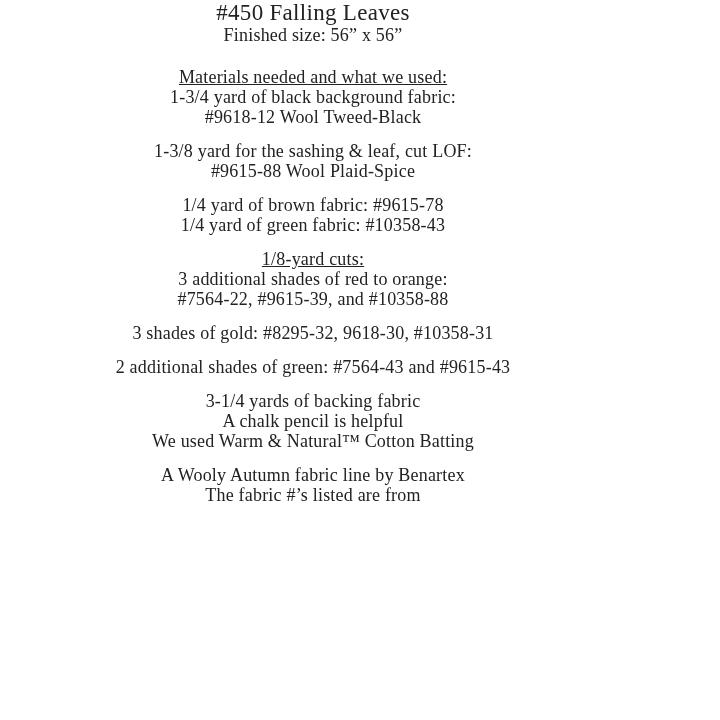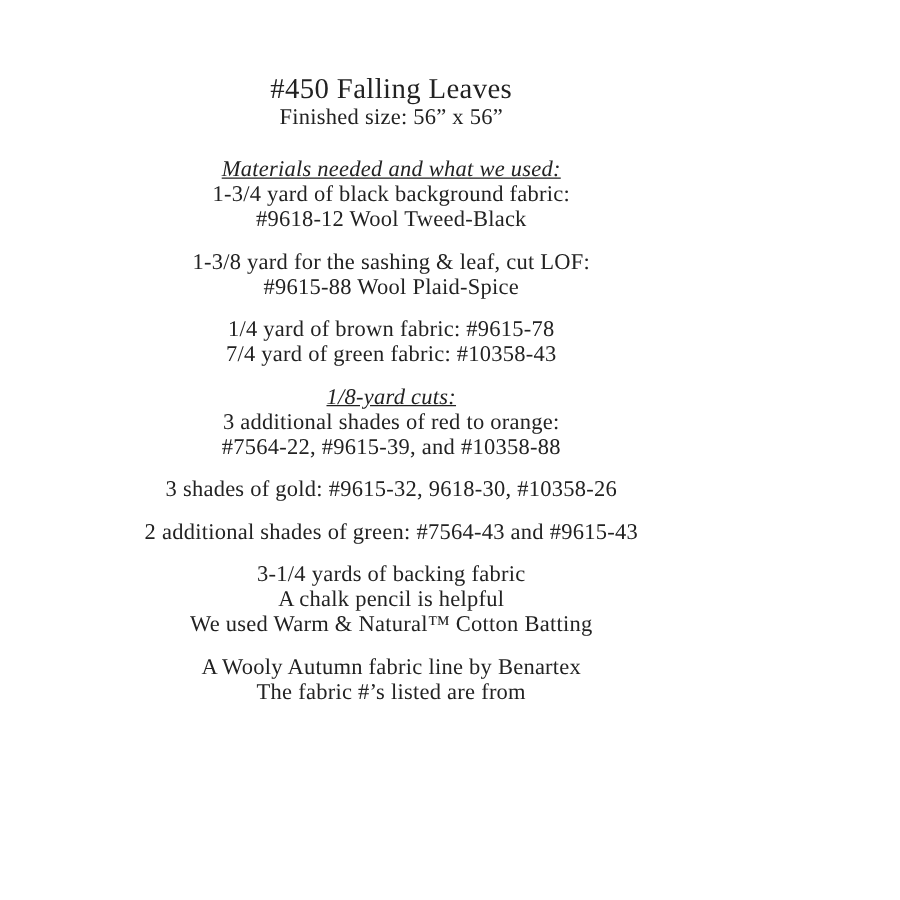--- a/index.html
+++ b/index.html
@@ -11,21 +11,20 @@
     width: 720px;
     height: 720px;
     overflow: hidden;
     font-family: "Liberation Serif", "DejaVu Serif", serif;
     color: #222222;
   }
   .page {
     width: 626px;
     height: 720px;
     box-sizing: border-box;
-    padding-top: 58px;
     text-align: center;
   }
   .doc-title {
     font-size: 23px;
     line-height: 25px;
     letter-spacing: 0.3px;
   }
   .doc-subtitle {
     font-size: 18px;
     line-height: 21px;
@@ -38,21 +37,20 @@
     margin-top: 21px;
   }
   .line {
     font-size: 18px;
     line-height: 20px;
     letter-spacing: 0.2px;
     white-space: nowrap;
   }
   .u {
     text-decoration: underline;
-    font-style: italic;
   }
 </style>
 </head>
 <body>
 
 <div class="page">
 
   <div class="doc-title">#450 Falling Leaves</div>
 
   <div class="doc-subtitle">Finished size: 56” x 56”</div>
@@ -64,31 +62,31 @@
   </div>
 
 
   <div class="section">
     <div class="line">1-3/8 yard for the sashing &amp; leaf, cut LOF:</div>
     <div class="line">#9615-88 Wool Plaid-Spice</div>
   </div>
 
   <div class="section">
     <div class="line">1/4 yard of brown fabric: #9615-78</div>
-    <div class="line">7/4 yard of green fabric: #10358-43</div>
+    <div class="line">1/4 yard of green fabric: #10358-43</div>
   </div>
 
   <div class="section">
     <div class="line u">1/8-yard cuts:</div>
     <div class="line">3 additional shades of red to orange:</div>
     <div class="line">#7564-22, #9615-39, and #10358-88</div>
   </div>
 
   <div class="section">
-    <div class="line">3 shades of gold: #9615-32, 9618-30, #10358-26</div>
+    <div class="line">3 shades of gold: #8295-32, 9618-30, #10358-31</div>
   </div>
 
   <div class="section">
     <div class="line">2 additional shades of green: #7564-43 and #9615-43</div>
   </div>
 
   <div class="section">
     <div class="line">3-1/4 yards of backing fabric</div>
     <div class="line">A chalk pencil is helpful</div>
     <div class="line">We used Warm &amp; Natural™ Cotton Batting</div>

